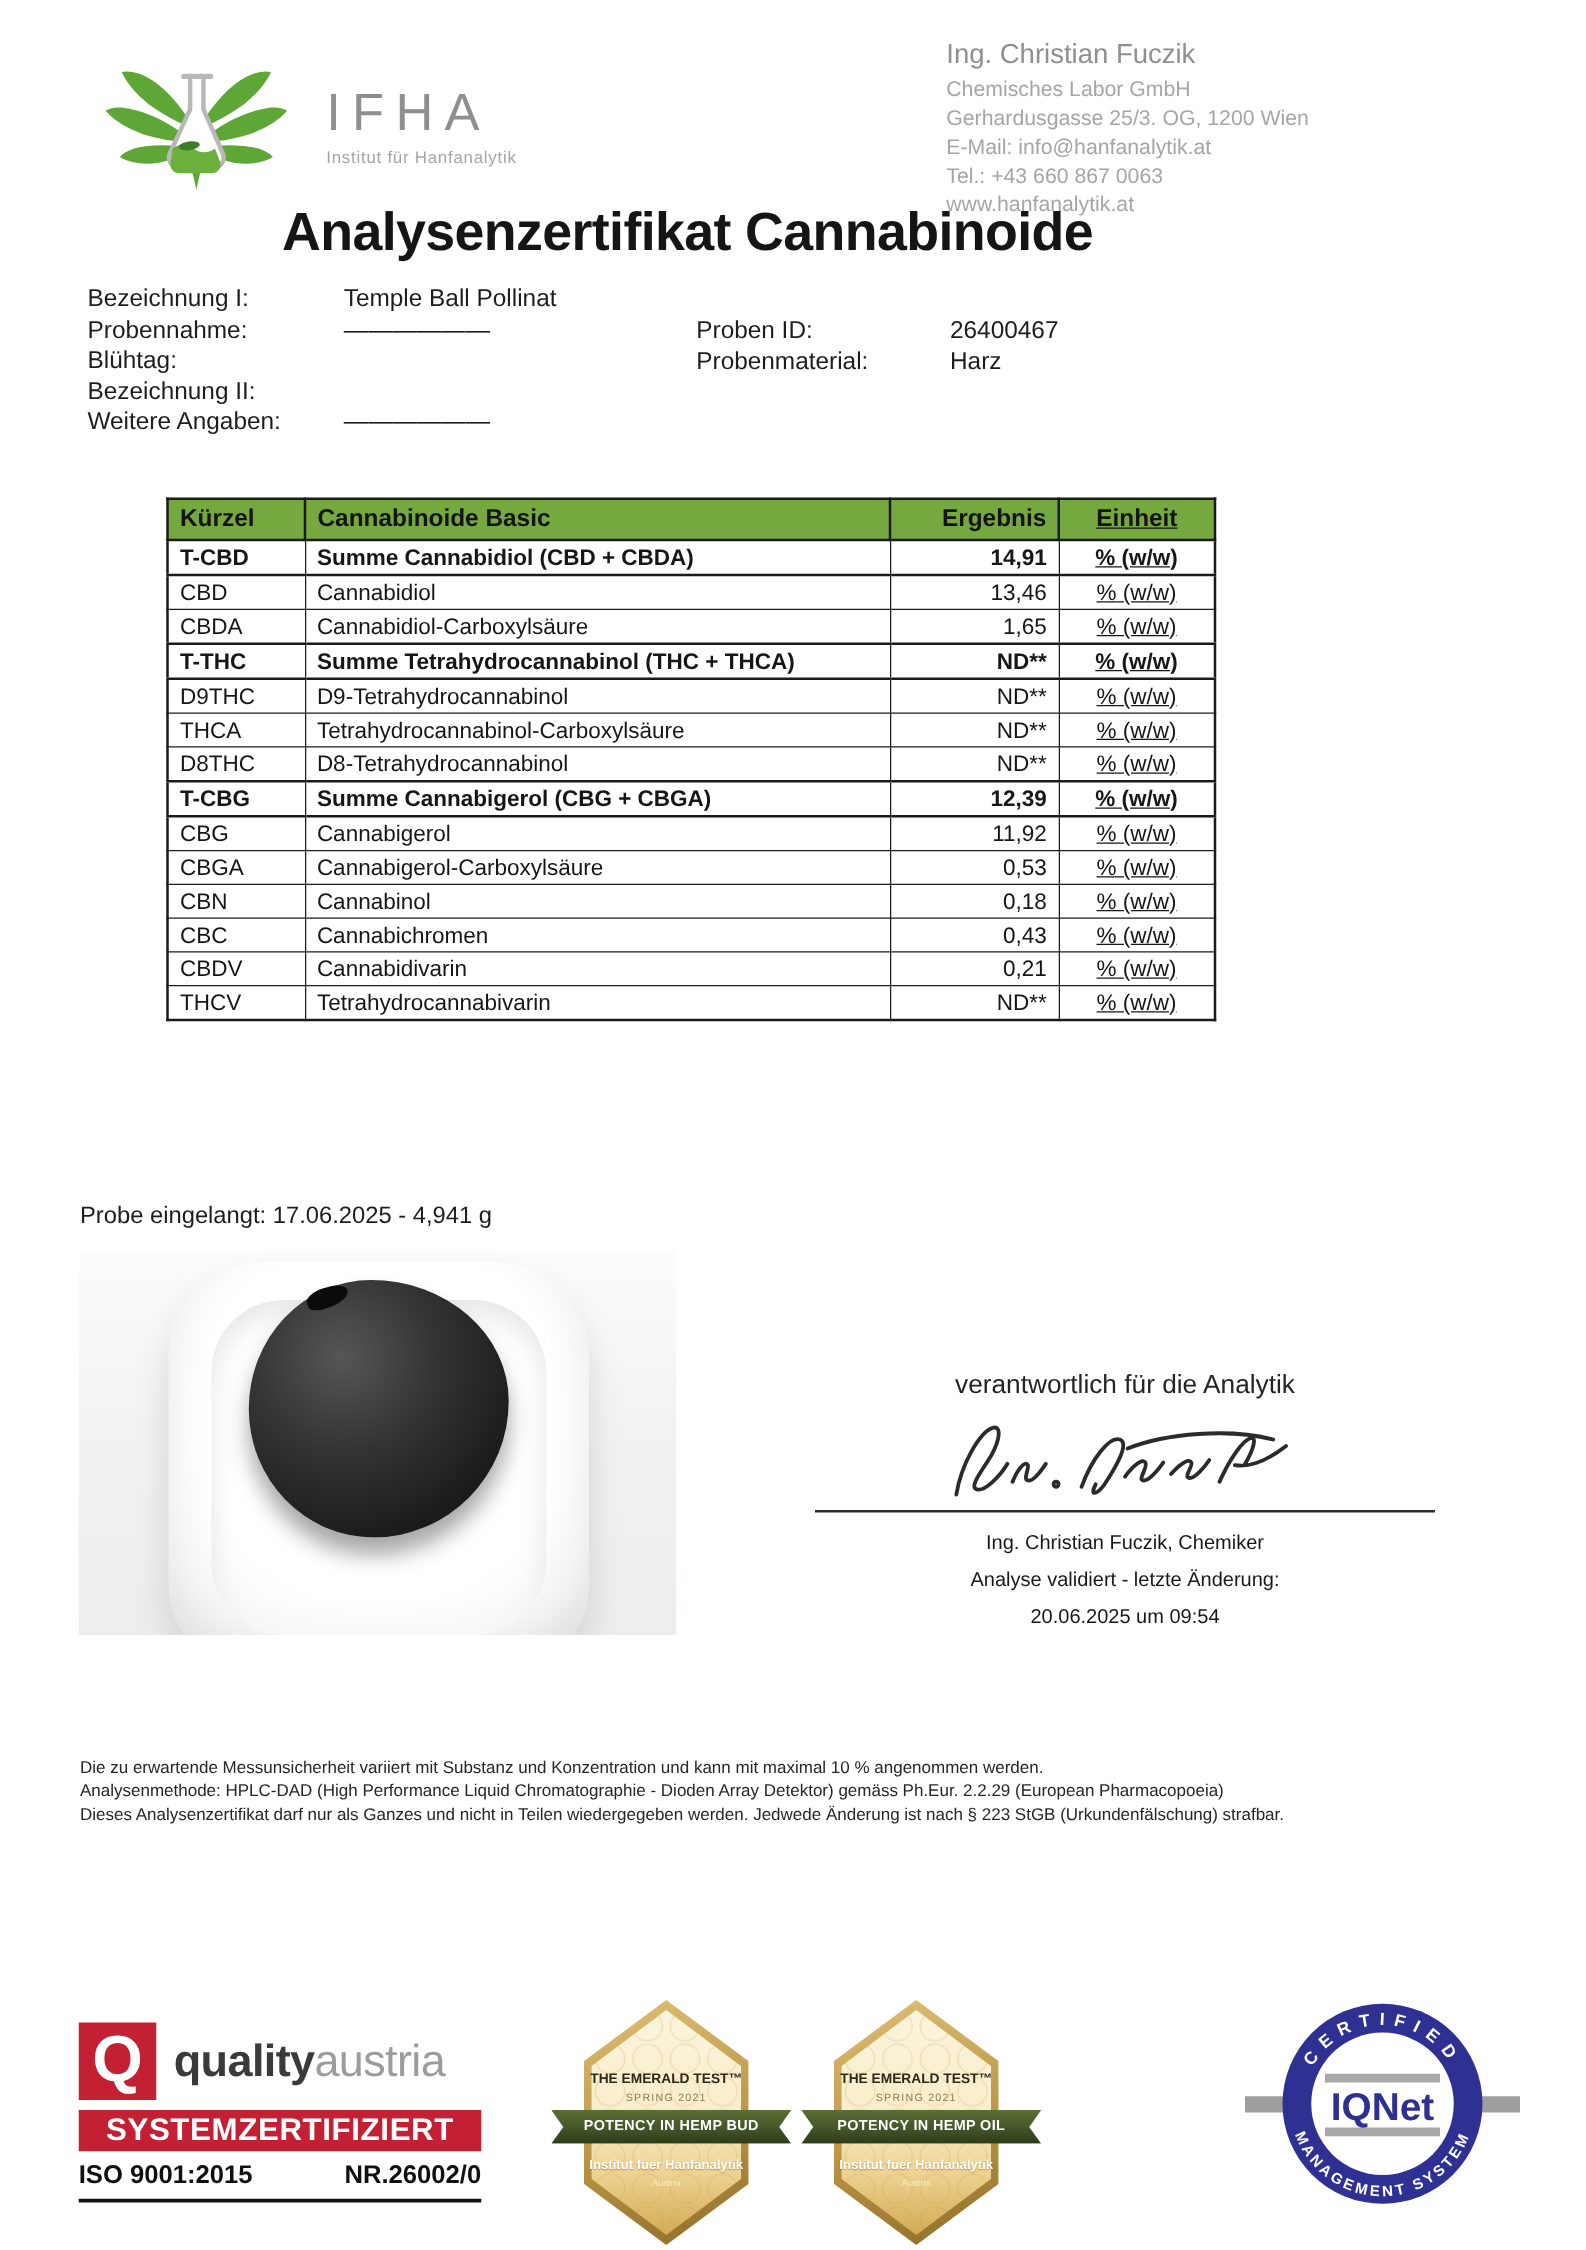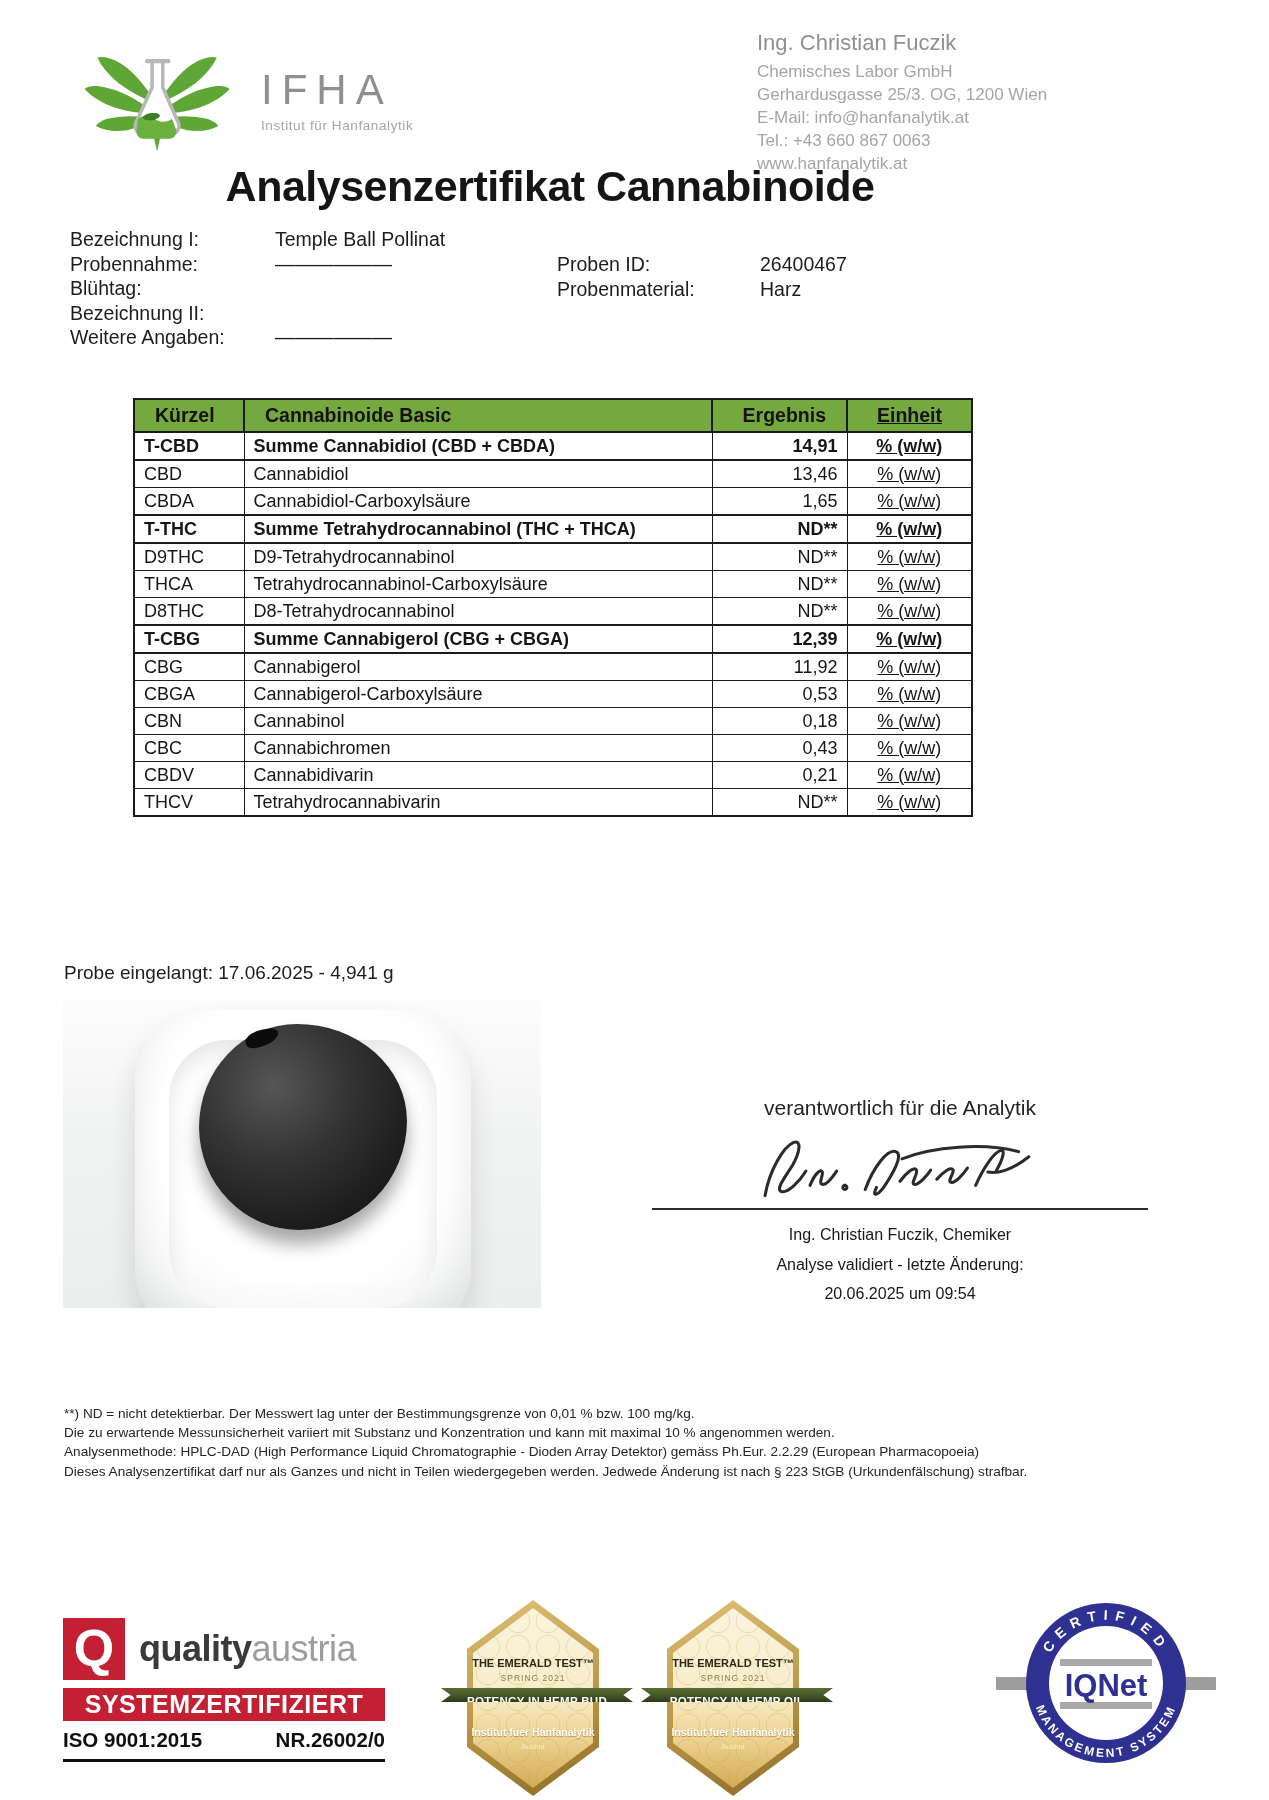--- a/index.html
+++ b/index.html
@@ -23,21 +23,21 @@
   .meta-left{position:absolute;left:70px;top:227px;}
   .meta-right{position:absolute;left:557px;top:252px;}
   .meta-row{font-size:19.5px;line-height:24.6px;color:#1d1d1b;}
   .meta-row .lbl{display:inline-block;width:205px;}
   .meta-right .meta-row .lbl{width:203px;}
 
   
   .result-table{position:absolute;left:133px;top:398px;border-collapse:collapse;
                 border:2px solid #1b1b1b;table-layout:fixed;}
   .result-table th{background:#76a840;height:31px;font-size:19.5px;font-weight:700;
-                   border:2px solid #1b1b1b;padding:0 20px;color:#141414;}
+                   border:2px solid #1b1b1b;padding:0 9px;color:#141414;}
   .result-table td{height:26px;font-size:18px;border:1.5px solid #1b1b1b;padding:0 9px;
                    color:#161616;white-space:nowrap;overflow:hidden;}
   .result-table th:nth-child(1),.result-table td:nth-child(1){text-align:left;}
   .result-table th:nth-child(2),.result-table td:nth-child(2){text-align:left;}
   .result-table th:nth-child(3),.result-table td:nth-child(3){text-align:right;}
   .result-table th:nth-child(4),.result-table td:nth-child(4){text-align:center;text-decoration:underline;}
   .result-table tr.bold td{font-weight:700;border-top-width:2.5px;border-bottom-width:2.5px;}
 
   .sample-line{position:absolute;left:64px;top:962px;font-size:19px;color:#1d1d1b;}
 
@@ -91,21 +91,21 @@
   .hex-inner{position:absolute;left:40px;top:8px;width:120px;height:180px;
        clip-path:polygon(50% 0,100% 25%,100% 75%,50% 100%,0 75%,0 25%);
        background-image:
          radial-gradient(circle at 50% 50%, rgba(216,180,104,0) 55%, rgba(198,160,82,.30) 58%, rgba(216,180,104,0) 64%),
          linear-gradient(180deg,#fbf4dd 0%,#f8edca 48%,#eed392 72%,#d2ab55 100%);
        background-size:30px 26px,100% 100%;}
   .badge-title{position:absolute;top:57px;left:0;width:100%;text-align:center;
        font-size:11px;font-weight:700;color:#2e2915;}
   .badge-season{position:absolute;top:73px;left:0;width:100%;text-align:center;
        font-size:8.5px;color:#8a7b4e;letter-spacing:1px;}
-  .ribbon{position:absolute;top:88px;left:8px;right:0;height:14px;
+  .ribbon{position:absolute;top:88px;left:8px;right:0;height:27px;
        background:linear-gradient(180deg,#5c6e34 0%,#44552a 55%,#2d3a18 100%);
        clip-path:polygon(0 0,100% 0,95% 50%,100% 100%,0 100%,5% 50%);}
   .ribbon-label{width:100%;text-align:center;line-height:27px;color:#fff;
        font-size:11.5px;font-weight:700;letter-spacing:.3px;}
   .badge-org{position:absolute;top:126px;left:0;width:100%;text-align:center;
        font-size:10.5px;font-weight:700;color:#ffffff;text-shadow:0 1px 1px rgba(90,60,0,.45);}
   .badge-country{position:absolute;top:142px;left:0;width:100%;text-align:center;
        font-size:7.5px;color:#f6eccb;}
 
   
@@ -335,21 +335,20 @@
     <div class="sig-line"></div>
     <div class="sig-text">
       <div>Ing. Christian Fuczik, Chemiker</div>
       <div>Analyse validiert - letzte Änderung:</div>
       <div>20.06.2025 um 09:54</div>
     </div>
   </div>
 
   <div class="footnote">
 
-      <div class="fn-line">**) ND = nicht detektierbar. Der Messwert lag unter der Bestimmungsgrenze von 0,01 % bzw. 100 mg/kg.</div>
 
       <div class="fn-line">Die zu erwartende Messunsicherheit variiert mit Substanz und Konzentration und kann mit maximal 10 % angenommen werden.</div>
 
 
       <div class="fn-line">Analysenmethode: HPLC-DAD (High Performance Liquid Chromatographie - Dioden Array Detektor) gemäss Ph.Eur. 2.2.29 (European Pharmacopoeia)</div>
 
       <div class="fn-line">Dieses Analysenzertifikat darf nur als Ganzes und nicht in Teilen wiedergegeben werden. Jedwede Änderung ist nach § 223 StGB (Urkundenfälschung) strafbar.</div>
 
   </div>
 

